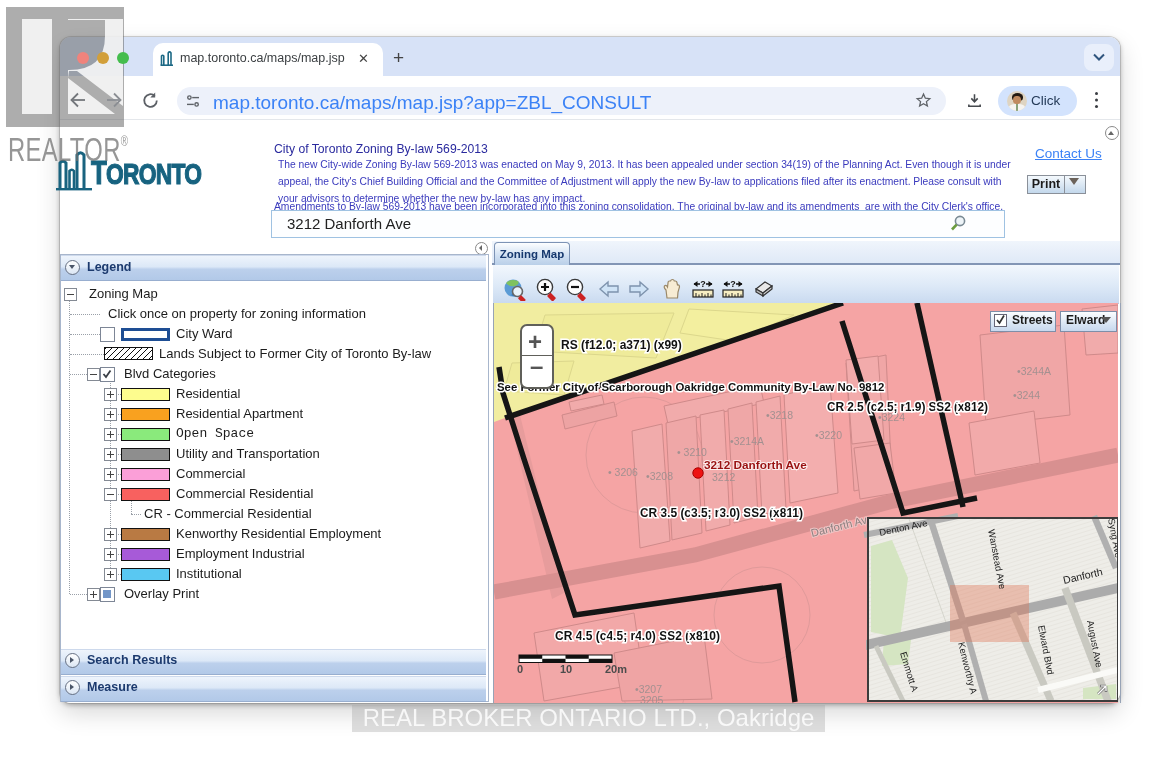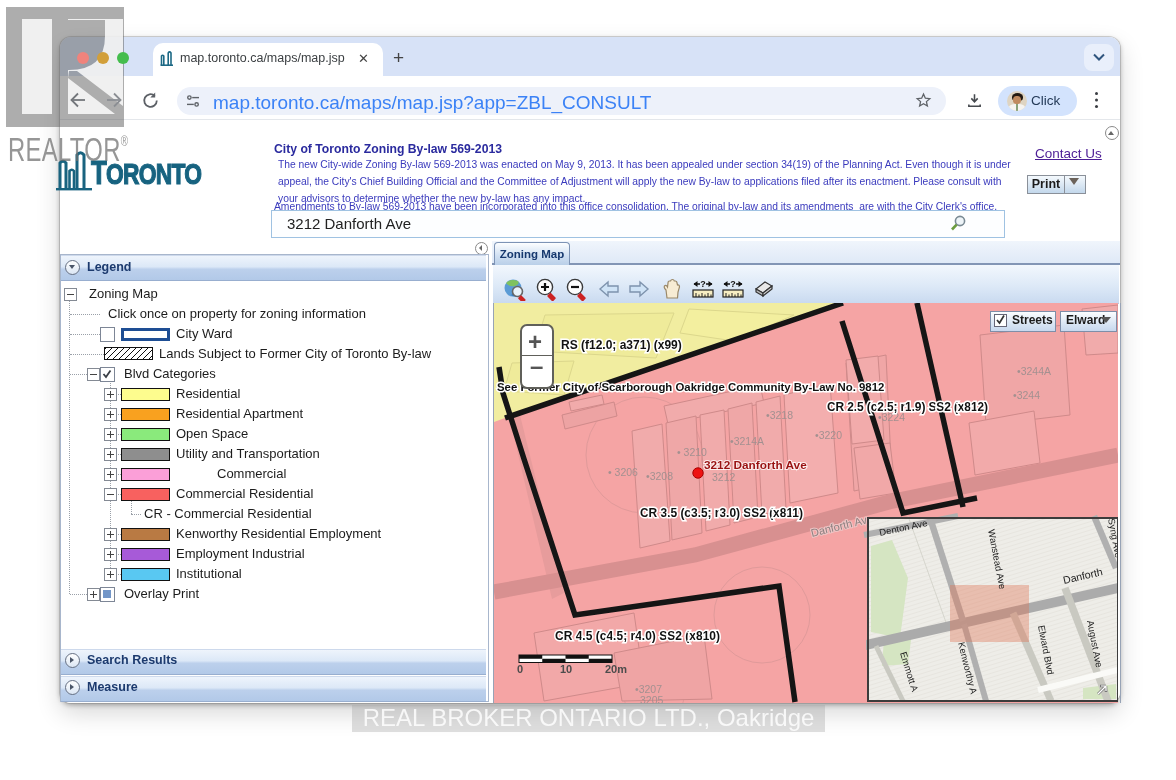--- a/index.html
+++ b/index.html
@@ -112,30 +112,30 @@
 
 <svg class="abs" style="left:56px;top:149px" width="36" height="42" viewBox="0 0 36 42">
   <g stroke="#19637f" fill="none" stroke-width="3">
     <path d="M4 40 L4 14 Q7 10.5 10 14 L10 40"></path>
     <path d="M21 40 L21 6 Q24.5 1.5 28 6 L28 40"></path>
   </g>
   <path d="M13.5 40 L13.5 22 Q15.8 19.5 18 22 L18 40" stroke="#19637f" fill="none" stroke-width="2.6"></path>
   <rect x="0" y="39" width="36" height="2.4" fill="#19637f"></rect>
 </svg>
 <div class="abs" style="left:91px;top:153px;font-size:34px;font-weight:bold;color:#176380;letter-spacing:-1px;transform:scale(.76,1);transform-origin:0 0;-webkit-text-stroke:1.2px #176380;">T<span style="font-size:30px;">ORONTO</span></div>
-<div class="abs" style="left:274px;top:142px;font-size:12.2px;font-weight:bold;color:#2a2a9e;">City of Toronto Zoning By-law 569-2013</div>
+<div class="abs" style="left:274px;top:142px;font-size:12.2px;font-weight:normal;color:#2a2a9e;">City of Toronto Zoning By-law 569-2013</div>
 <div class="abs hblue" style="left:278px;top:156px;width:742px;">The new City-wide Zoning By-law 569-2013 was enacted on May 9, 2013. It has been appealed under section 34(19) of the Planning Act. Even though it is under appeal, the City's Chief Building Official and the Committee of Adjustment will apply the new By-law to applications filed after its enactment. Please consult with your advisors to determine whether the new by-law has any impact.</div>
-<div class="abs hblue" style="left:274px;top:197.5px;width:780px;">Amendments to By-law 569-2013 have been incorporated into this <span style="text-decoration:underline;">office consolidation</span>. The original by-law and its amendments&nbsp; are with the City Clerk's office.</div>
+<div class="abs hblue" style="left:274px;top:197.5px;width:780px;">Amendments to By-law 569-2013 have been incorporated into this <span style="text-decoration:underline;">zoning consolidation</span>. The original by-law and its amendments&nbsp; are with the City Clerk's office.</div>
 <div class="abs" style="left:271px;top:210px;width:732px;height:26px;border:1px solid #9fc2e2;background:#fdfeff;"></div>
 <div class="abs" style="left:287px;top:215px;font-size:15px;color:#222;">3212 Danforth Ave</div>
 <svg class="abs" style="left:950px;top:214px" width="17" height="18" viewBox="0 0 17 18">
   <circle cx="10" cy="7" r="4.6" fill="#eef4f8" stroke="#7a8a94" stroke-width="1.6"></circle>
   <line x1="6.6" y1="10.6" x2="2" y2="15.5" stroke="#6b9c3f" stroke-width="2.6"></line>
 </svg>
-<div class="abs" style="left:1035px;top:146px;font-size:13.5px;color:#4c1d95;text-decoration:underline;">Contact Us</div>
+<div class="abs" style="left:1035px;top:146px;font-size:13.5px;color:#3b82f6;text-decoration:underline;">Contact Us</div>
 <div class="abs" style="left:1027px;top:175px;width:36px;height:17px;border:1px solid #8a9099;background:linear-gradient(#f4f9fd,#d7e5f2 60%,#c3d8ec);font-size:12.5px;font-weight:bold;color:#1c1c1c;text-align:center;line-height:17px;">Print</div>
 <div class="abs" style="left:1064px;top:175px;width:20px;height:17px;border:1px solid #8a9099;border-left:1px solid #8a9099;background:linear-gradient(#f4f9fd,#d7e5f2 60%,#c3d8ec);"></div>
 <div class="abs" style="left:1069px;top:178px;width:0;height:0;border-left:5.5px solid transparent;border-right:5.5px solid transparent;border-top:7px solid #6b625a;"></div>
 <div class="abs" style="left:1105px;top:126px;width:12px;height:12px;border:1px solid #8a8a8a;border-radius:50%;"></div>
 <div class="abs" style="left:1108.2px;top:130.5px;width:0;height:0;border-left:3.2px solid transparent;border-right:3.2px solid transparent;border-bottom:4px solid #666;"></div>
 <div class="abs" style="left:475px;top:242px;width:11px;height:11px;border:1px solid #8a8a8a;border-radius:50%;background:#fff;"></div>
 <div class="abs" style="left:478.8px;top:244.8px;width:0;height:0;border-top:3px solid transparent;border-bottom:3px solid transparent;border-right:3.8px solid #666;"></div>
 <div id="legendpanel"></div>
 <div class="abs acchdr" style="left:61px;top:255px;width:425px;height:24px;"></div>
 <div class="abs" style="left:65px;top:260px;width:13px;height:13px;border:1px solid #667083;border-radius:50%;background:linear-gradient(#fff,#dbe6f4);"></div>
@@ -190,27 +190,27 @@
   </svg>
 <div class="treetxt" style="left:124px;top:366px;">Blvd Categories</div>
 <div class="pm plus" style="left:104px;top:388px;"></div>
 <div class="swatch" style="left:121px;top:388px;background:#fdfc8e;"></div>
 <div class="treetxt" style="left:176px;top:386px;">Residential</div>
 <div class="pm plus" style="left:104px;top:408px;"></div>
 <div class="swatch" style="left:121px;top:408px;background:#f9a11f;"></div>
 <div class="treetxt" style="left:176px;top:406px;">Residential Apartment</div>
 <div class="pm plus" style="left:104px;top:428px;"></div>
 <div class="swatch" style="left:121px;top:428px;background:#8aea7c;"></div>
-<div class="treetxt" style="left:176px;top:426px;">Open Space</div>
+<div class="treetxt" style="left:176px;top:426px;font-family:Liberation Mono, monospace;">Open Space</div>
 <div class="pm plus" style="left:104px;top:448px;"></div>
 <div class="swatch" style="left:121px;top:448px;background:#8e8e8e;"></div>
 <div class="treetxt" style="left:176px;top:446px;">Utility and Transportation</div>
 <div class="pm plus" style="left:104px;top:468px;"></div>
 <div class="swatch" style="left:121px;top:468px;background:#fb9fd8;"></div>
-<div class="treetxt" style="left:176px;top:466px;margin-left:41px;">Commercial</div>
+<div class="treetxt" style="left:176px;top:466px;">Commercial</div>
 <div class="pm" style="left:104px;top:488px;"></div>
 <div class="swatch" style="left:121px;top:488px;background:#f8615f;"></div>
 <div class="treetxt" style="left:176px;top:486px;">Commercial Residential</div>
 <div class="treetxt" style="left:144px;top:506px;text-align:right;">CR - Commercial Residential</div>
 <div class="pm plus" style="left:104px;top:528px;"></div>
 <div class="swatch" style="left:121px;top:528px;background:#b97a43;"></div>
 <div class="treetxt" style="left:176px;top:526px;">Kenworthy Residential Employment</div>
 <div class="pm plus" style="left:104px;top:548px;"></div>
 <div class="swatch" style="left:121px;top:548px;background:#a75ad8;"></div>
 <div class="treetxt" style="left:176px;top:546px;">Employment Industrial</div>

